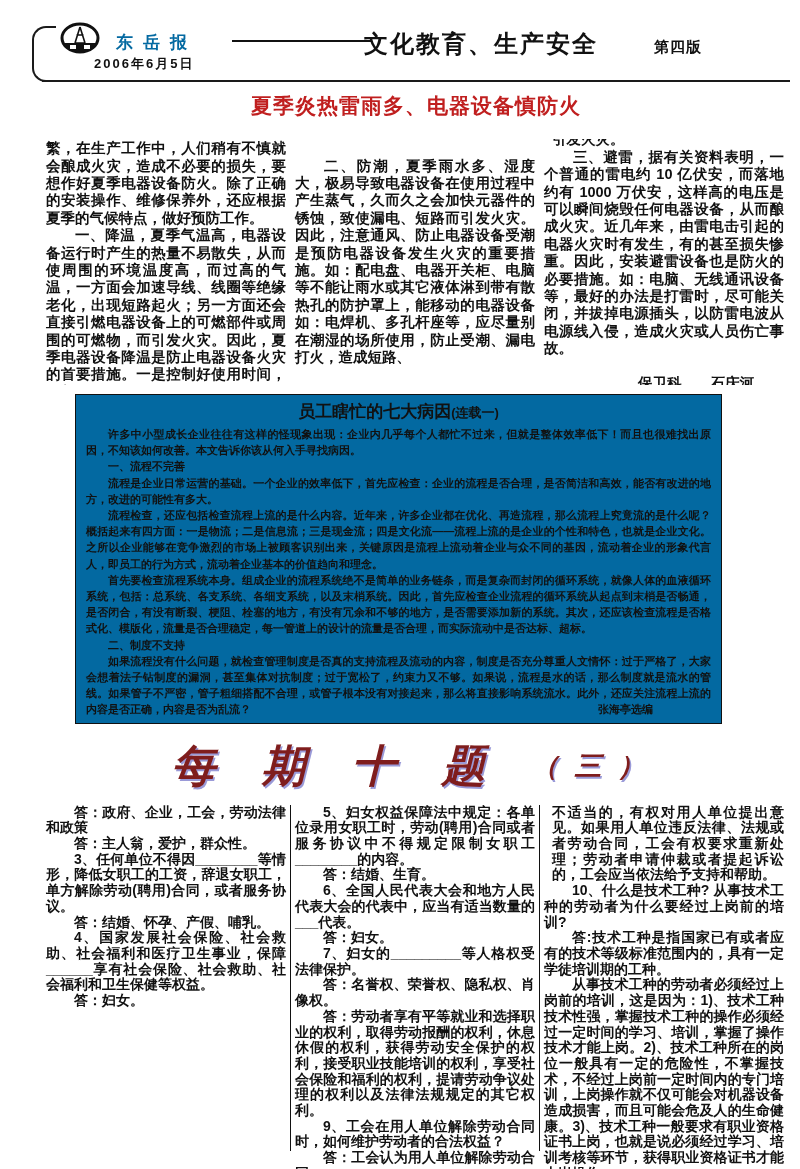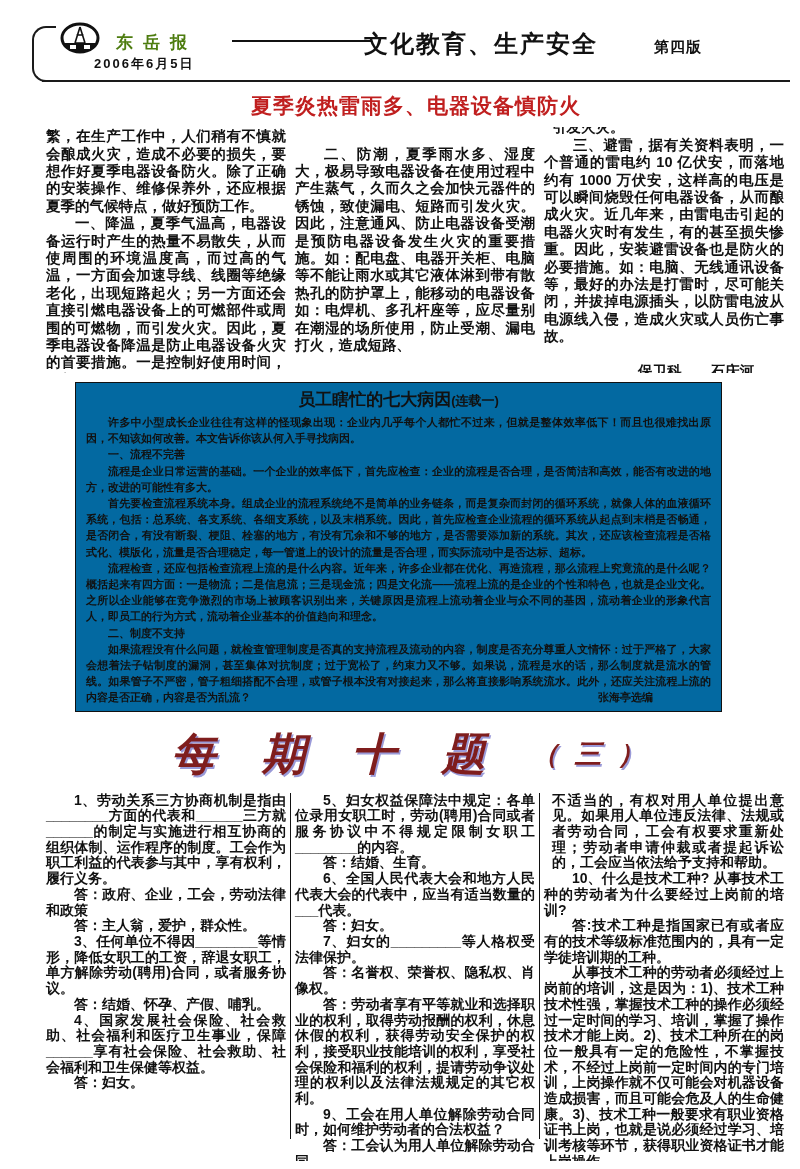--- a/index.html
+++ b/index.html
@@ -9,28 +9,28 @@
     -webkit-font-smoothing:antialiased;
   }
   .sheet{position:absolute;left:42px;top:22px;width:748px;}
 
   
   .header{position:relative;height:58px;border-bottom:2px solid #1a1a1a;}
   .bracket{position:absolute;left:-10px;top:4px;bottom:-2px;width:22px;
     border-left:2px solid #1a1a1a;border-top:2px solid #1a1a1a;border-bottom:2px solid #1a1a1a;
     border-top-left-radius:14px;border-bottom-left-radius:14px;}
   .logo{position:absolute;left:16px;top:0px;}
-  .paper-name{position:absolute;left:74px;top:9px;font-size:17px;letter-spacing:10px;color:#4d7c0f;}
+  .paper-name{position:absolute;left:74px;top:9px;font-size:17px;letter-spacing:10px;color:#0369a1;}
   .name-dash{position:absolute;left:190px;top:18px;width:140px;border-top:2px solid #111;}
   .date{position:absolute;left:52px;top:33px;font-size:13px;letter-spacing:2px;}
   .section-title{position:absolute;left:322px;top:6px;font-size:24px;letter-spacing:2px;}
   .edition{position:absolute;left:612px;top:16px;font-size:15px;letter-spacing:1px;}
 
   
-  .a1-title{margin:10px 0 7px;text-align:center;font-size:21px;letter-spacing:1px;color:#c01f1f;font-weight:bold;}
+  .a1-title{margin:10px 0 19px;text-align:center;font-size:21px;letter-spacing:1px;color:#c01f1f;font-weight:bold;}
   .a1-cols{display:flex;align-items:center;height:246px;overflow:hidden;}
   .a1-cols .col{width:240px;padding:0 4px;overflow:hidden;text-align:justify;}
   .a1-cols p{margin:0;text-indent:2em;font-size:14.5px;line-height:17.4px;}
   .vsep{width:1px;background:#111;}
   .signature{text-align:right;padding-right:30px;margin-top:16px;font-size:14.5px;}
 
   
   .gray-box{margin:9px 0 0 33px;width:625px;background:#0369a1;border:1px solid #111;
     padding:4px 10px 6px;}
   .gb-title{text-align:center;font-size:17px;margin:1px 0 3px;}
@@ -96,33 +96,32 @@
       <div class="signature">保卫科　　石庆河</div>
     </div>
   </div>
 
   <div class="gray-box">
     <div class="gb-title"><span>员工瞎忙的七大病因</span><span class="gb-suffix">(连载一)</span></div>
     <div>
         <p>许多中小型成长企业往往有这样的怪现象出现：企业内几乎每个人都忙不过来，但就是整体效率低下！而且也很难找出原因，不知该如何改善。本文告诉你该从何入手寻找病因。</p>
         <p class="subhead">一、流程不完善</p>
         <p>流程是企业日常运营的基础。一个企业的效率低下，首先应检查：企业的流程是否合理，是否简洁和高效，能否有改进的地方，改进的可能性有多大。</p>
+        <p>流程检查，还应包括检查流程上流的是什么内容。近年来，许多企业都在优化、再造流程，那么流程上究竟流的是什么呢？概括起来有四方面：一是物流；二是信息流；三是现金流；四是文化流——流程上流的是企业的个性和特色，也就是企业文化。之所以企业能够在竞争激烈的市场上被顾客识别出来，关键原因是流程上流动着企业与众不同的基因，流动着企业的形象代言人，即员工的行为方式，流动着企业基本的价值趋向和理念。</p>
         <p>首先要检查流程系统本身。组成企业的流程系统绝不是简单的业务链条，而是复杂而封闭的循环系统，就像人体的血液循环系统，包括：总系统、各支系统、各细支系统，以及末梢系统。因此，首先应检查企业流程的循环系统从起点到末梢是否畅通，是否闭合，有没有断裂、梗阻、栓塞的地方，有没有冗余和不够的地方，是否需要添加新的系统。其次，还应该检查流程是否格式化、模版化，流量是否合理稳定，每一管道上的设计的流量是否合理，而实际流动中是否达标、超标。</p>
-        <p>流程检查，还应包括检查流程上流的是什么内容。近年来，许多企业都在优化、再造流程，那么流程上究竟流的是什么呢？概括起来有四方面：一是物流；二是信息流；三是现金流；四是文化流——流程上流的是企业的个性和特色，也就是企业文化。之所以企业能够在竞争激烈的市场上被顾客识别出来，关键原因是流程上流动着企业与众不同的基因，流动着企业的形象代言人，即员工的行为方式，流动着企业基本的价值趋向和理念。</p>
         <p class="subhead">二、制度不支持</p>
         <p>如果流程没有什么问题，就检查管理制度是否真的支持流程及流动的内容，制度是否充分尊重人文情怀：过于严格了，大家会想着法子钻制度的漏洞，甚至集体对抗制度；过于宽松了，约束力又不够。如果说，流程是水的话，那么制度就是流水的管线。如果管子不严密，管子粗细搭配不合理，或管子根本没有对接起来，那么将直接影响系统流水。此外，还应关注流程上流的内容是否正确，内容是否为乱流？</p>
       </div>
     <div class="gb-editor">张海亭选编</div>
   </div>
 
   <div class="quiz-title"><span class="qt-main">每期十题</span><span class="qt-suffix">（三）</span></div>
 
   <div class="quiz-cols">
     <div class="qcol">
-        <p>1、劳动关系三方协商机制是指由________方面的代表和______三方就______的制定与实施进行相互协商的组织体制、运作程序的制度。工会作为职工利益的代表参与其中，享有权利，履行义务。</p>
         <p>答：政府、企业，工会，劳动法律和政策</p>
         <p>答：主人翁，爱护，群众性。</p>
         <p>3、任何单位不得因________等情形，降低女职工的工资，辞退女职工，单方解除劳动(聘用)合同，或者服务协议。</p>
         <p>答：结婚、怀孕、产假、哺乳。</p>
         <p>4、国家发展社会保险、社会救助、社会福利和医疗卫生事业，保障______享有社会保险、社会救助、社会福利和卫生保健等权益。</p>
         <p>答：妇女。</p>
       </div>
     <div class="vsep qsep"></div>
     <div class="qcol">
         <p>5、妇女权益保障法中规定：各单位录用女职工时，劳动(聘用)合同或者服务协议中不得规定限制女职工________的内容。</p>

